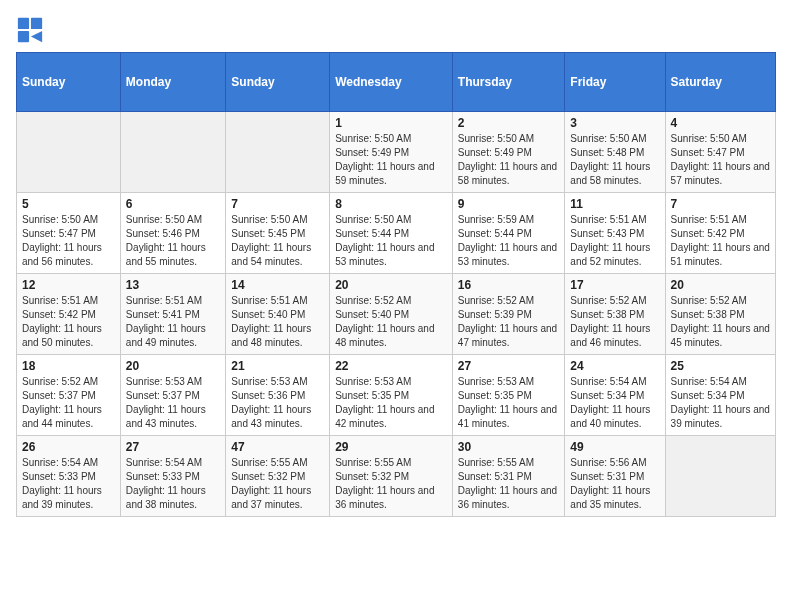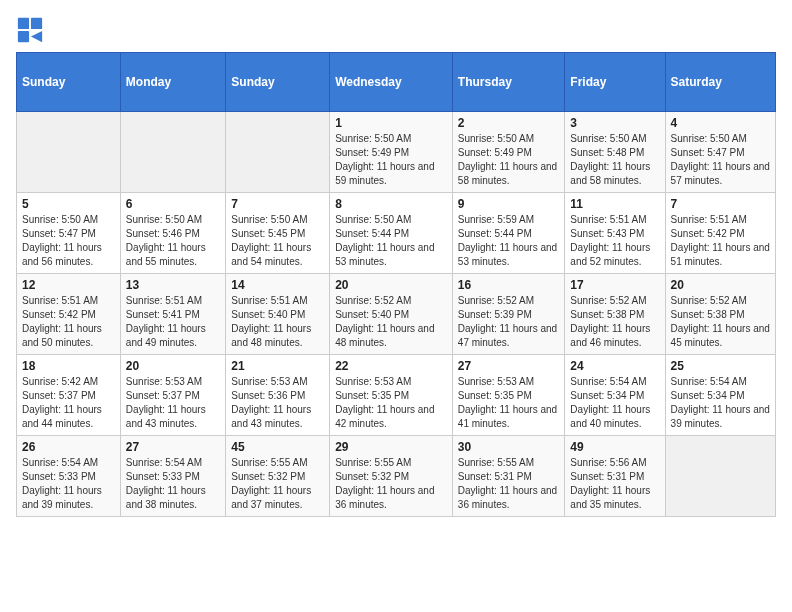--- a/index.html
+++ b/index.html
@@ -238,21 +238,21 @@
         <td>
           <div class="day-num">20</div>
           <div class="day-info">Sunrise: 5:52 AM
 Sunset: 5:38 PM
 Daylight: 11 hours and 45 minutes.</div>
         </td>
       </tr>
       <tr>
         <td>
           <div class="day-num">18</div>
-          <div class="day-info">Sunrise: 5:42 AM
+          <div class="day-info">Sunrise: 5:52 AM
 Sunset: 5:37 PM
 Daylight: 11 hours and 44 minutes.</div>
         </td>
         <td>
           <div class="day-num">20</div>
           <div class="day-info">Sunrise: 5:53 AM
 Sunset: 5:37 PM
 Daylight: 11 hours and 43 minutes.</div>
         </td>
         <td>
@@ -293,21 +293,21 @@
 Sunset: 5:33 PM
 Daylight: 11 hours and 39 minutes.</div>
         </td>
         <td>
           <div class="day-num">27</div>
           <div class="day-info">Sunrise: 5:54 AM
 Sunset: 5:33 PM
 Daylight: 11 hours and 38 minutes.</div>
         </td>
         <td>
-          <div class="day-num">45</div>
+          <div class="day-num">47</div>
           <div class="day-info">Sunrise: 5:55 AM
 Sunset: 5:32 PM
 Daylight: 11 hours and 37 minutes.</div>
         </td>
         <td>
           <div class="day-num">29</div>
           <div class="day-info">Sunrise: 5:55 AM
 Sunset: 5:32 PM
 Daylight: 11 hours and 36 minutes.</div>
         </td>

